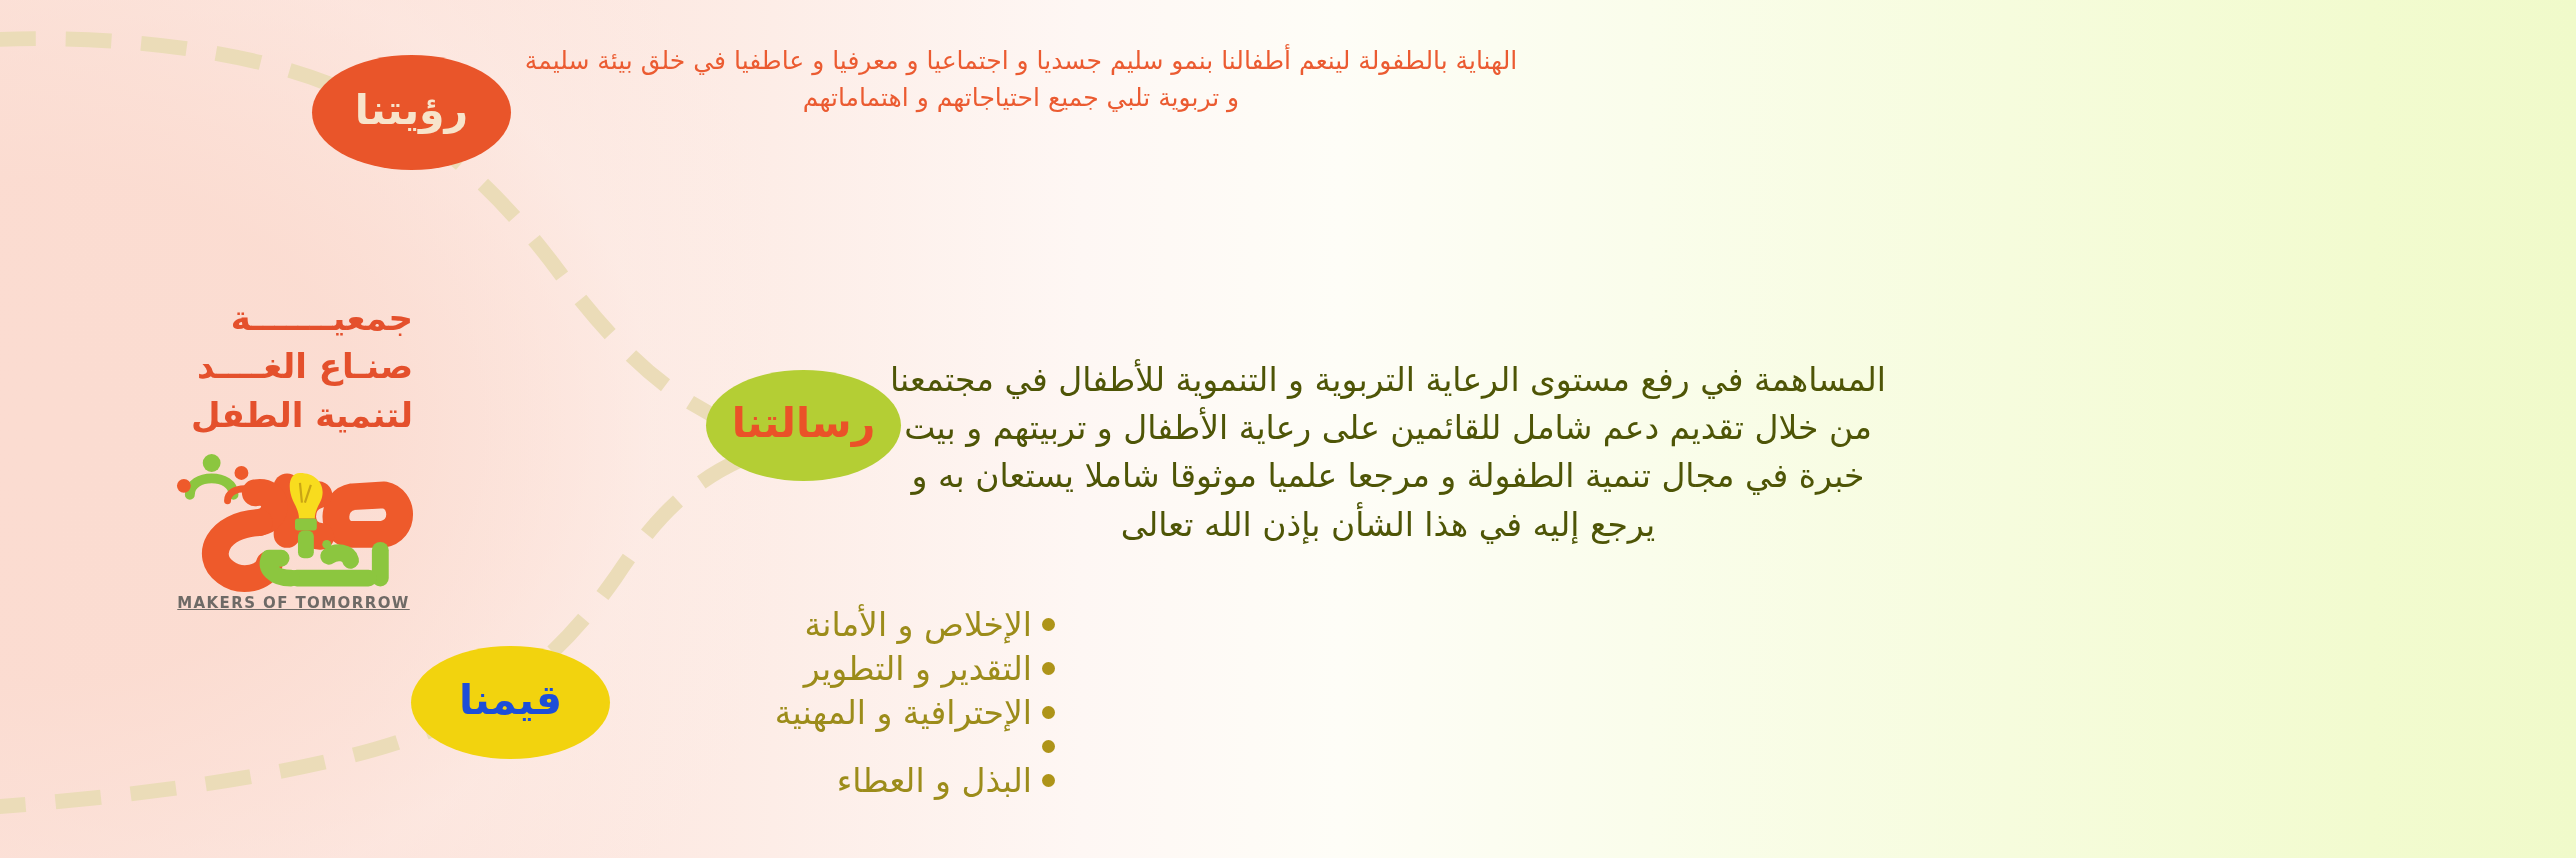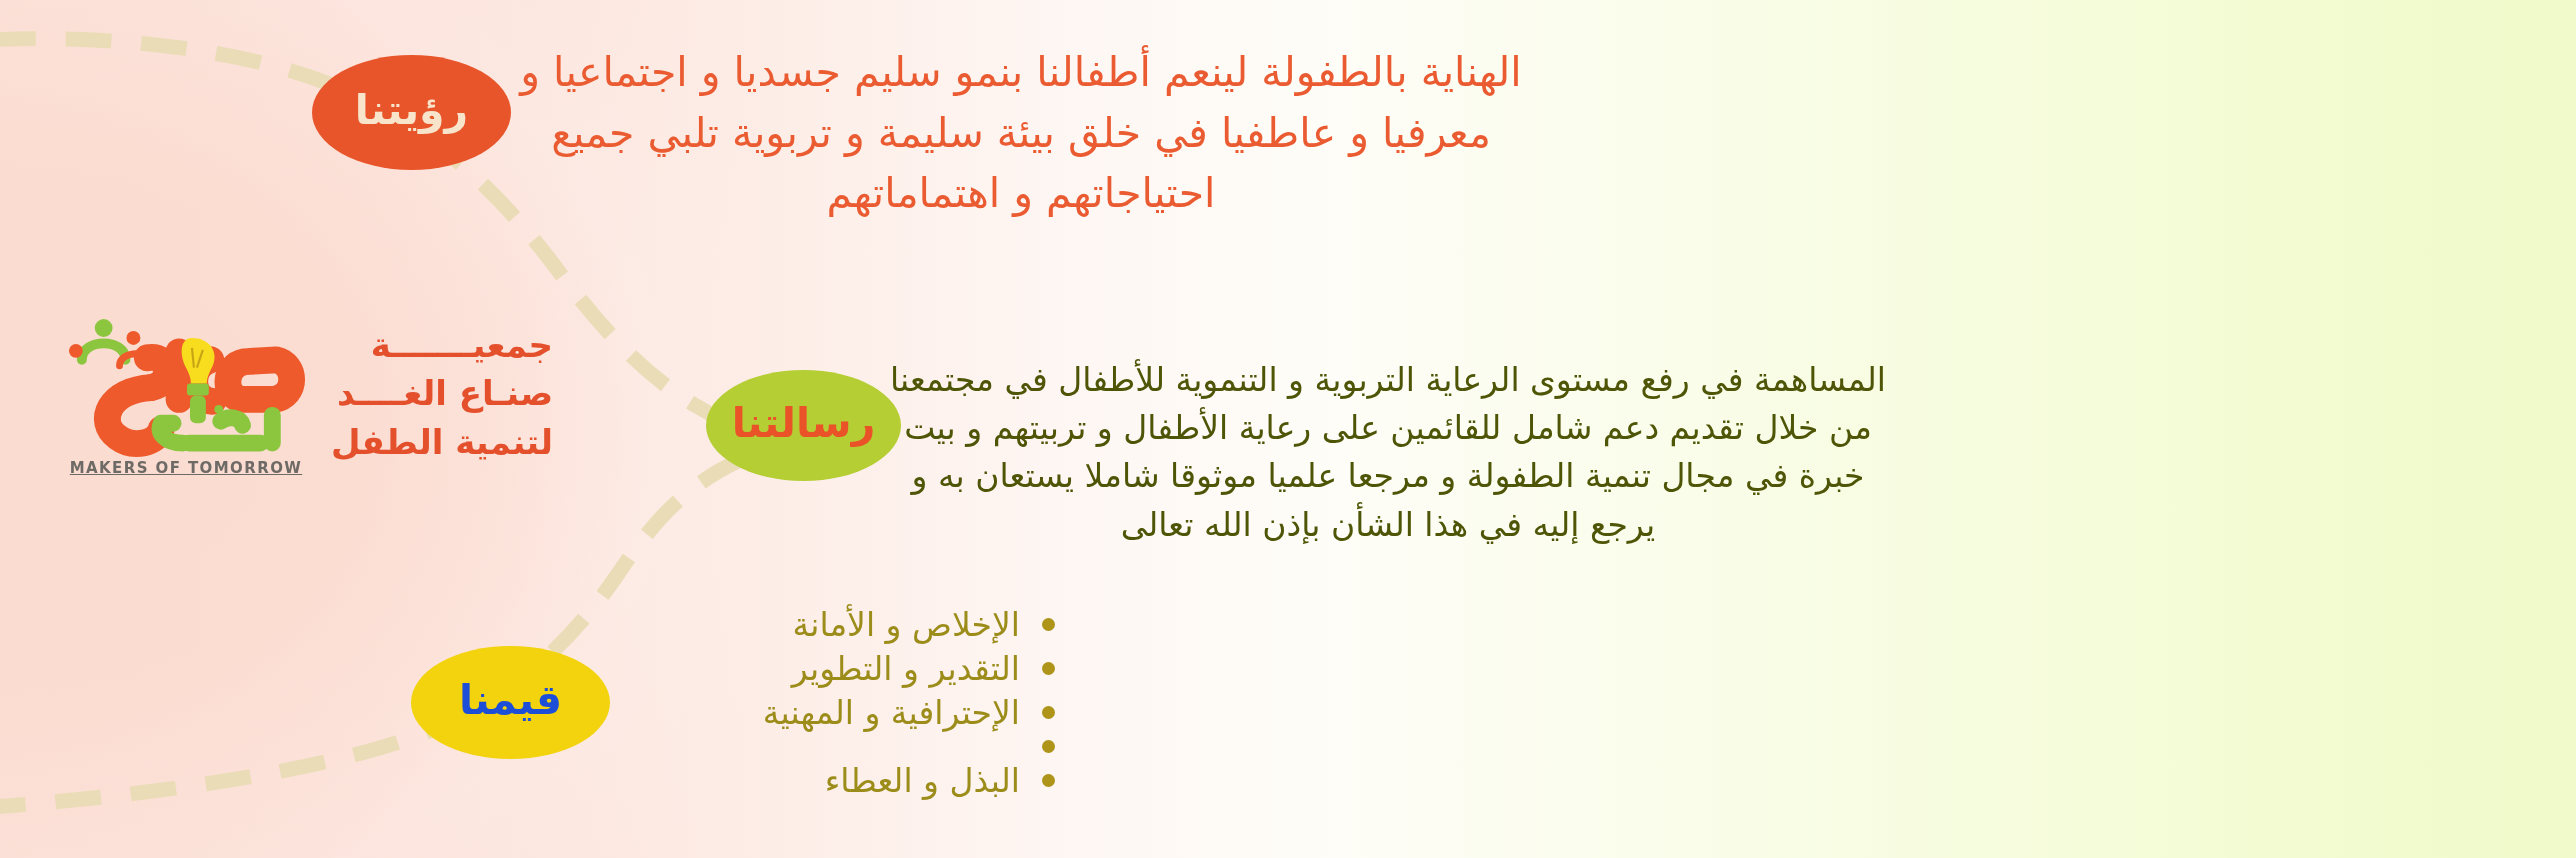--- a/index.html
+++ b/index.html
@@ -89,21 +89,21 @@
   #node-values .node-label { color: #1d4ed8; }
 
   
   #vision-text {
     position: absolute;
     right: 1053px;
     top: 42px;
     width: 1004px;
     text-align: center;
     color: #EB5B31;
-    font-size: 41px;
+    font-size: 25px;
     line-height: 1.48;
     font-weight: 400;
     direction: rtl;
   }
 
   
   #mission-text {
     position: absolute;
     right: 686px;
     top: 356px;
@@ -124,21 +124,21 @@
     width: 417px;
     margin: 0;
     padding: 0;
     list-style: none;
     direction: rtl;
   }
   #values-list li {
     display: flex;
     align-items: center;
     justify-content: flex-start;
-    gap: 22px;
+    gap: 10px;
     color: #9C8C1A;
     font-size: 33px;
     line-height: 1.0;
     padding: 0 0 11px 0;
     white-space: nowrap;
   }
   #values-list li .bullet {
     flex: 0 0 auto;
     width: 13px;
     height: 13px;
@@ -152,21 +152,21 @@
   }
 
   
   #brand {
     position: absolute;
     left: 30px;
     top: 294px;
     width: 527px;
     height: 199px;
     display: flex;
-    flex-direction: row;
+    flex-direction: column;
     align-items: center;
     justify-content: flex-start;
     direction: rtl;
   }
   #brand-name {
     color: #E4502C;
     font-size: 34px;
     font-weight: 700;
     line-height: 1.42;
     text-align: right;

